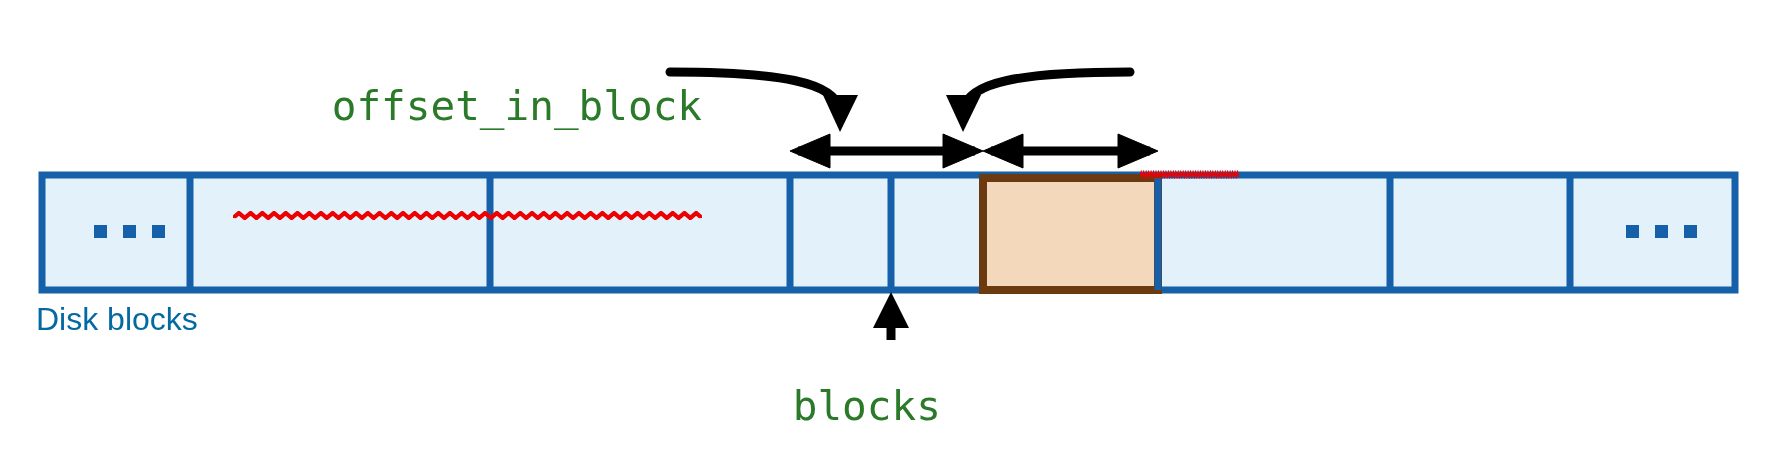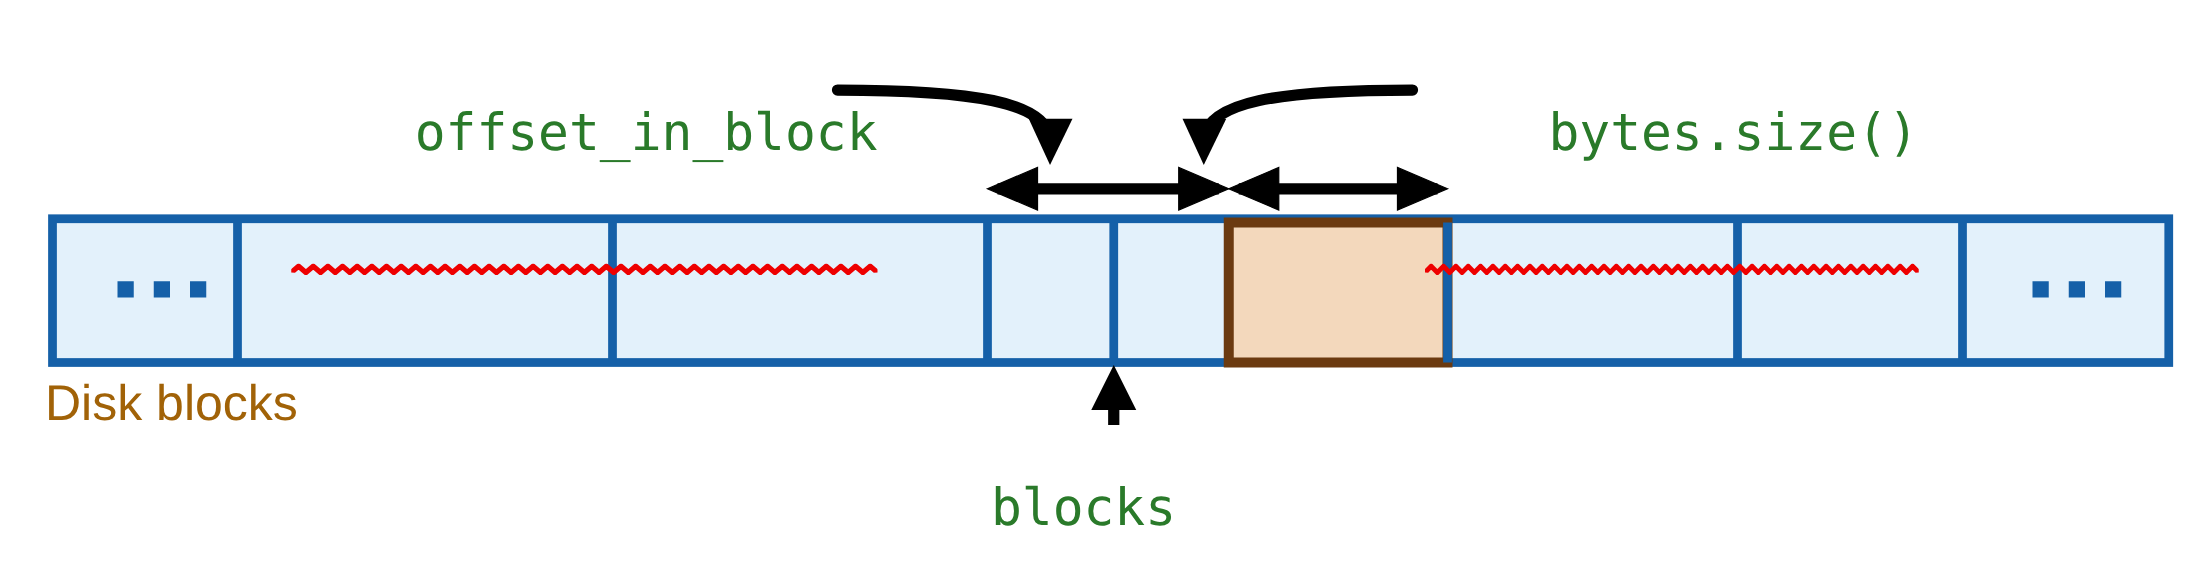--- a/index.html
+++ b/index.html
@@ -32,22 +32,22 @@
     font-family: "DejaVu Sans Mono", "Liberation Mono", monospace;
     font-size: 41px;
     color: #2a7a2a;
     white-space: pre;
     letter-spacing: 0px;
     line-height: 1;
   }
   .disk-label {
     position: absolute;
     font-family: "Liberation Sans", sans-serif;
-    font-size: 40px;
-    color: #a16207;
+    font-size: 32px;
+    color: #0369a1;
     white-space: nowrap;
     line-height: 1;
   }
   .dots {
     position: absolute;
     display: flex;
     gap: 16px;
     align-items: center;
   }
   .dots span {
@@ -123,21 +123,20 @@
   </div>
 
   <div class="code-label" style="left:233px; top:45px;">
     <span>offset_in_block</span>
     <svg class="squiggle-svg" style="position:absolute; left:0; bottom:-11px; width:100%; height:9px;" preserveAspectRatio="none" viewBox="0 0 120 9">
       <path d="M0,7 L1.5,2 L3,7 L4.5,2 L6,7 L7.5,2 L9,7 L10.5,2 L12,7 L13.5,2 L15,7 L16.5,2 L18,7 L19.5,2 L21,7 L22.5,2 L24,7 L25.5,2 L27,7 L28.5,2 L30,7 L31.5,2 L33,7 L34.5,2 L36,7 L37.5,2 L39,7 L40.5,2 L42,7 L43.5,2 L45,7 L46.5,2 L48,7 L49.5,2 L51,7 L52.5,2 L54,7 L55.5,2 L57,7 L58.5,2 L60,7 L61.5,2 L63,7 L64.5,2 L66,7 L67.5,2 L69,7 L70.5,2 L72,7 L73.5,2 L75,7 L76.5,2 L78,7 L79.5,2 L81,7 L82.5,2 L84,7 L85.5,2 L87,7 L88.5,2 L90,7 L91.5,2 L93,7 L94.5,2 L96,7 L97.5,2 L99,7 L100.5,2 L102,7 L103.5,2 L105,7 L106.5,2 L108,7 L109.5,2 L111,7 L112.5,2 L114,7 L115.5,2 L117,7 L118.5,2 L120,7" fill="none" stroke="#ee0000" stroke-width="1.6"></path>
     </svg>
   </div>
 
   <div class="code-label" style="left:1140px; top:45px;">
-    <span>bytes.size()</span>
     <svg class="squiggle-svg" style="position:absolute; left:0; bottom:-11px; width:100%; height:9px;" preserveAspectRatio="none" viewBox="0 0 120 9">
       <path d="M0,7 L1.5,2 L3,7 L4.5,2 L6,7 L7.5,2 L9,7 L10.5,2 L12,7 L13.5,2 L15,7 L16.5,2 L18,7 L19.5,2 L21,7 L22.5,2 L24,7 L25.5,2 L27,7 L28.5,2 L30,7 L31.5,2 L33,7 L34.5,2 L36,7 L37.5,2 L39,7 L40.5,2 L42,7 L43.5,2 L45,7 L46.5,2 L48,7 L49.5,2 L51,7 L52.5,2 L54,7 L55.5,2 L57,7 L58.5,2 L60,7 L61.5,2 L63,7 L64.5,2 L66,7 L67.5,2 L69,7 L70.5,2 L72,7 L73.5,2 L75,7 L76.5,2 L78,7 L79.5,2 L81,7 L82.5,2 L84,7 L85.5,2 L87,7 L88.5,2 L90,7 L91.5,2 L93,7 L94.5,2 L96,7 L97.5,2 L99,7 L100.5,2 L102,7 L103.5,2 L105,7 L106.5,2 L108,7 L109.5,2 L111,7 L112.5,2 L114,7 L115.5,2 L117,7 L118.5,2 L120,7" fill="none" stroke="#ee0000" stroke-width="1.6"></path>
     </svg>
   </div>
 
   <div class="code-label" style="left:694px; top:345px;">
     <span>blocks</span>
     
   </div>
 

